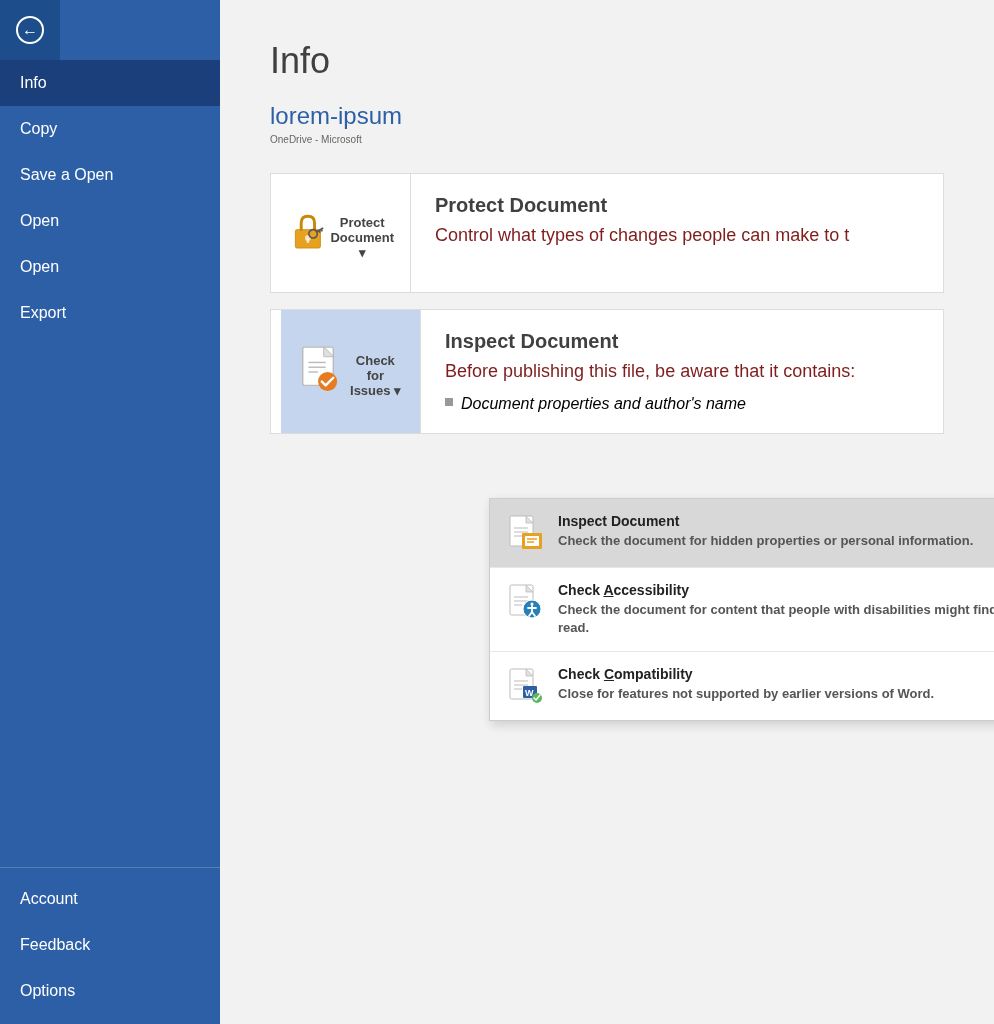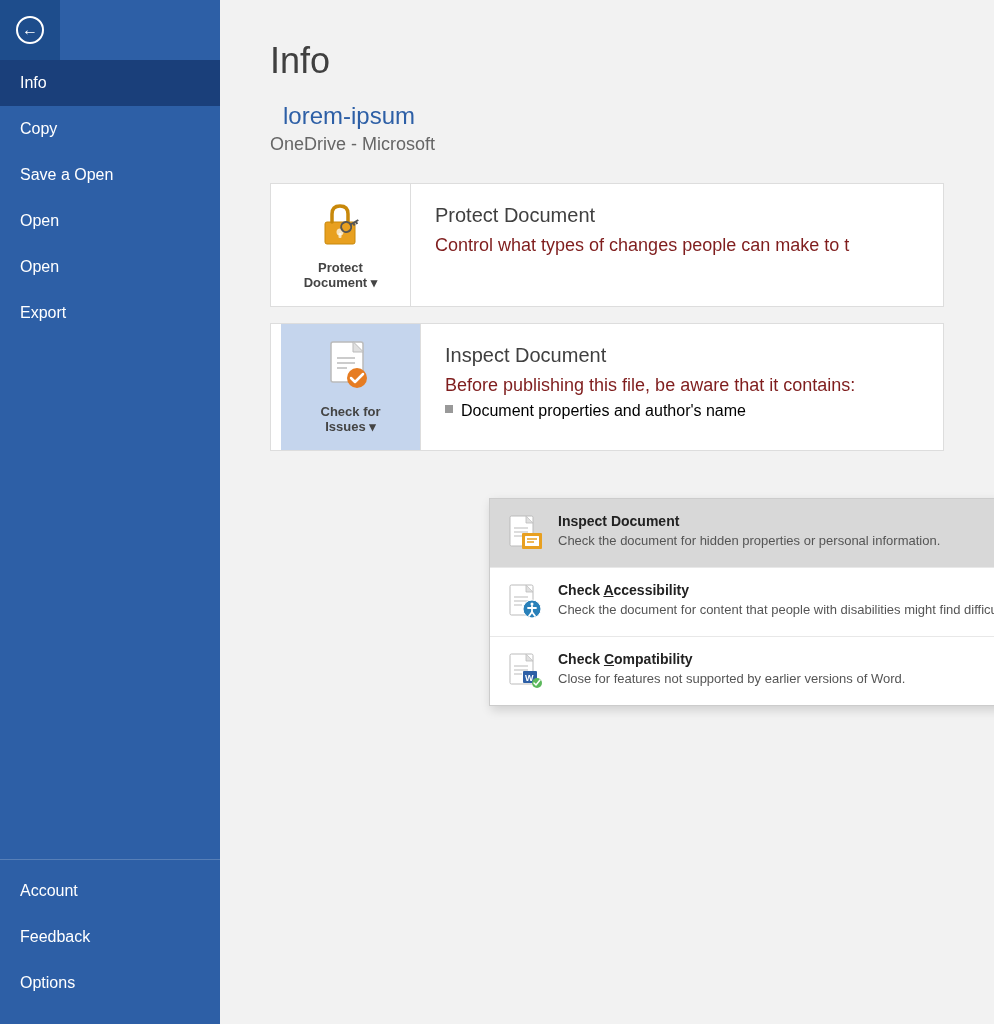--- a/index.html
+++ b/index.html
@@ -50,21 +50,21 @@
     .sidebar-item.active {
       background: #1a3f7a;
     }
     .sidebar-divider {
       height: 1px;
       background: rgba(255,255,255,0.2);
       margin: 8px 0;
     }
     .sidebar-bottom {
       margin-top: auto;
-      padding-bottom: 18px;
+      padding-bottom: 10px;
     }
 
     
     .main {
       flex: 1;
       background: #f2f2f2;
       padding: 40px 50px;
       overflow-y: auto;
       position: relative;
     }
@@ -72,41 +72,40 @@
       font-size: 36px;
       font-weight: 300;
       color: #404040;
       margin-bottom: 20px;
     }
     .doc-title {
       font-size: 24px;
       color: #2d5fa6;
       font-weight: 400;
       margin-bottom: 4px;
-      margin-left: 13px;
     }
     .doc-location {
-      font-size: 18px;
+      font-size: 10px;
       color: #666;
       margin-bottom: 28px;
     }
 
     
     .info-section {
       display: flex;
       margin-bottom: 16px;
       background: white;
       border: 1px solid #ddd;
       min-height: 120px;
     }
     .info-section-icon {
       width: 140px;
       min-width: 140px;
       display: flex;
-      flex-direction: column;
+      flex-direction: row;
       align-items: center;
       justify-content: center;
       padding: 16px;
       border-right: 1px solid #ddd;
       background: white;
       cursor: pointer;
     }
     .info-section-icon.highlighted {
       background: #c5d5ed;
       margin-left: 10px;
@@ -117,32 +116,33 @@
       text-align: center;
       margin-top: 8px;
       font-weight: 600;
     }
     .info-section-content {
       flex: 1;
       padding: 20px 24px;
     }
     .section-heading {
       font-size: 20px;
-      font-weight: 400;
+      font-weight: 700;
       color: #404040;
       margin-bottom: 8px;
     }
     .section-desc {
       font-size: 18px;
       color: #7f1d1d;
     }
     .section-bullet {
       display: flex;
       align-items: flex-start;
-      margin-top: 6px;
+      margin-top: 13px;
+      font-style: italic;
     }
     .bullet-square {
       width: 8px;
       height: 8px;
       background: #999;
       margin-right: 8px;
       margin-top: 3px;
       flex-shrink: 0;
     }
 
@@ -186,20 +186,21 @@
       color: #222;
       margin-bottom: 3px;
     }
     .dropdown-item-title span.underline {
       text-decoration: underline;
     }
     .dropdown-item-desc {
       font-size: 13px;
       color: #555;
       line-height: 1.4;
+      font-weight: bold;
     }
 
     
     
     
   </style>
 </head>
 <body>
 
 <div class="sidebar">

